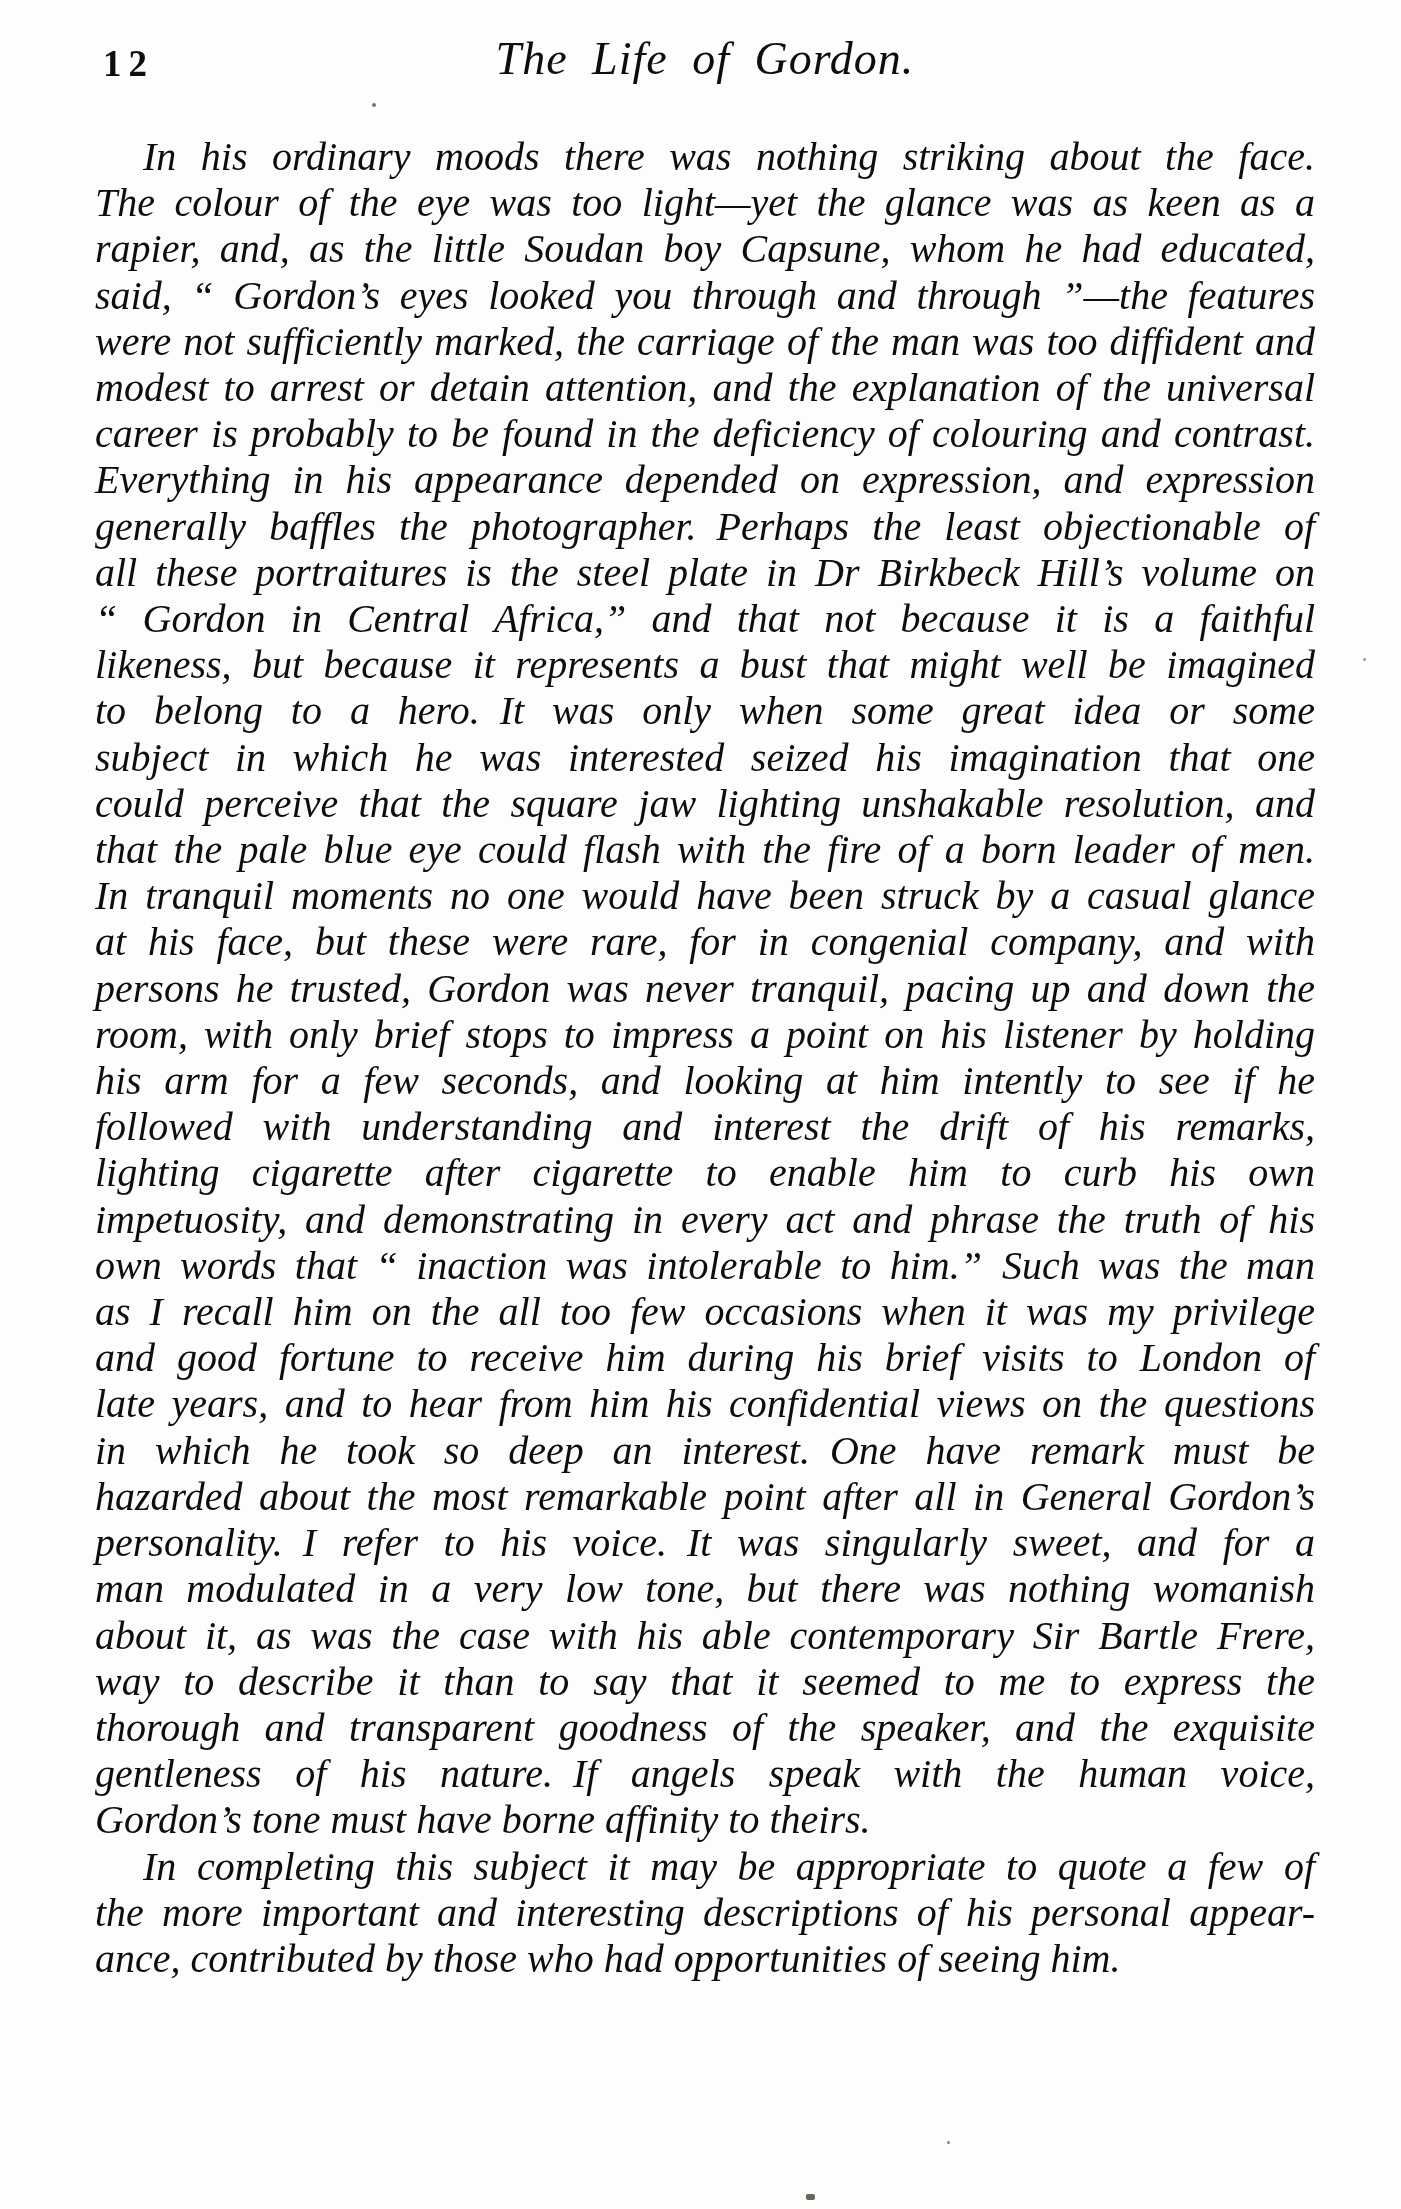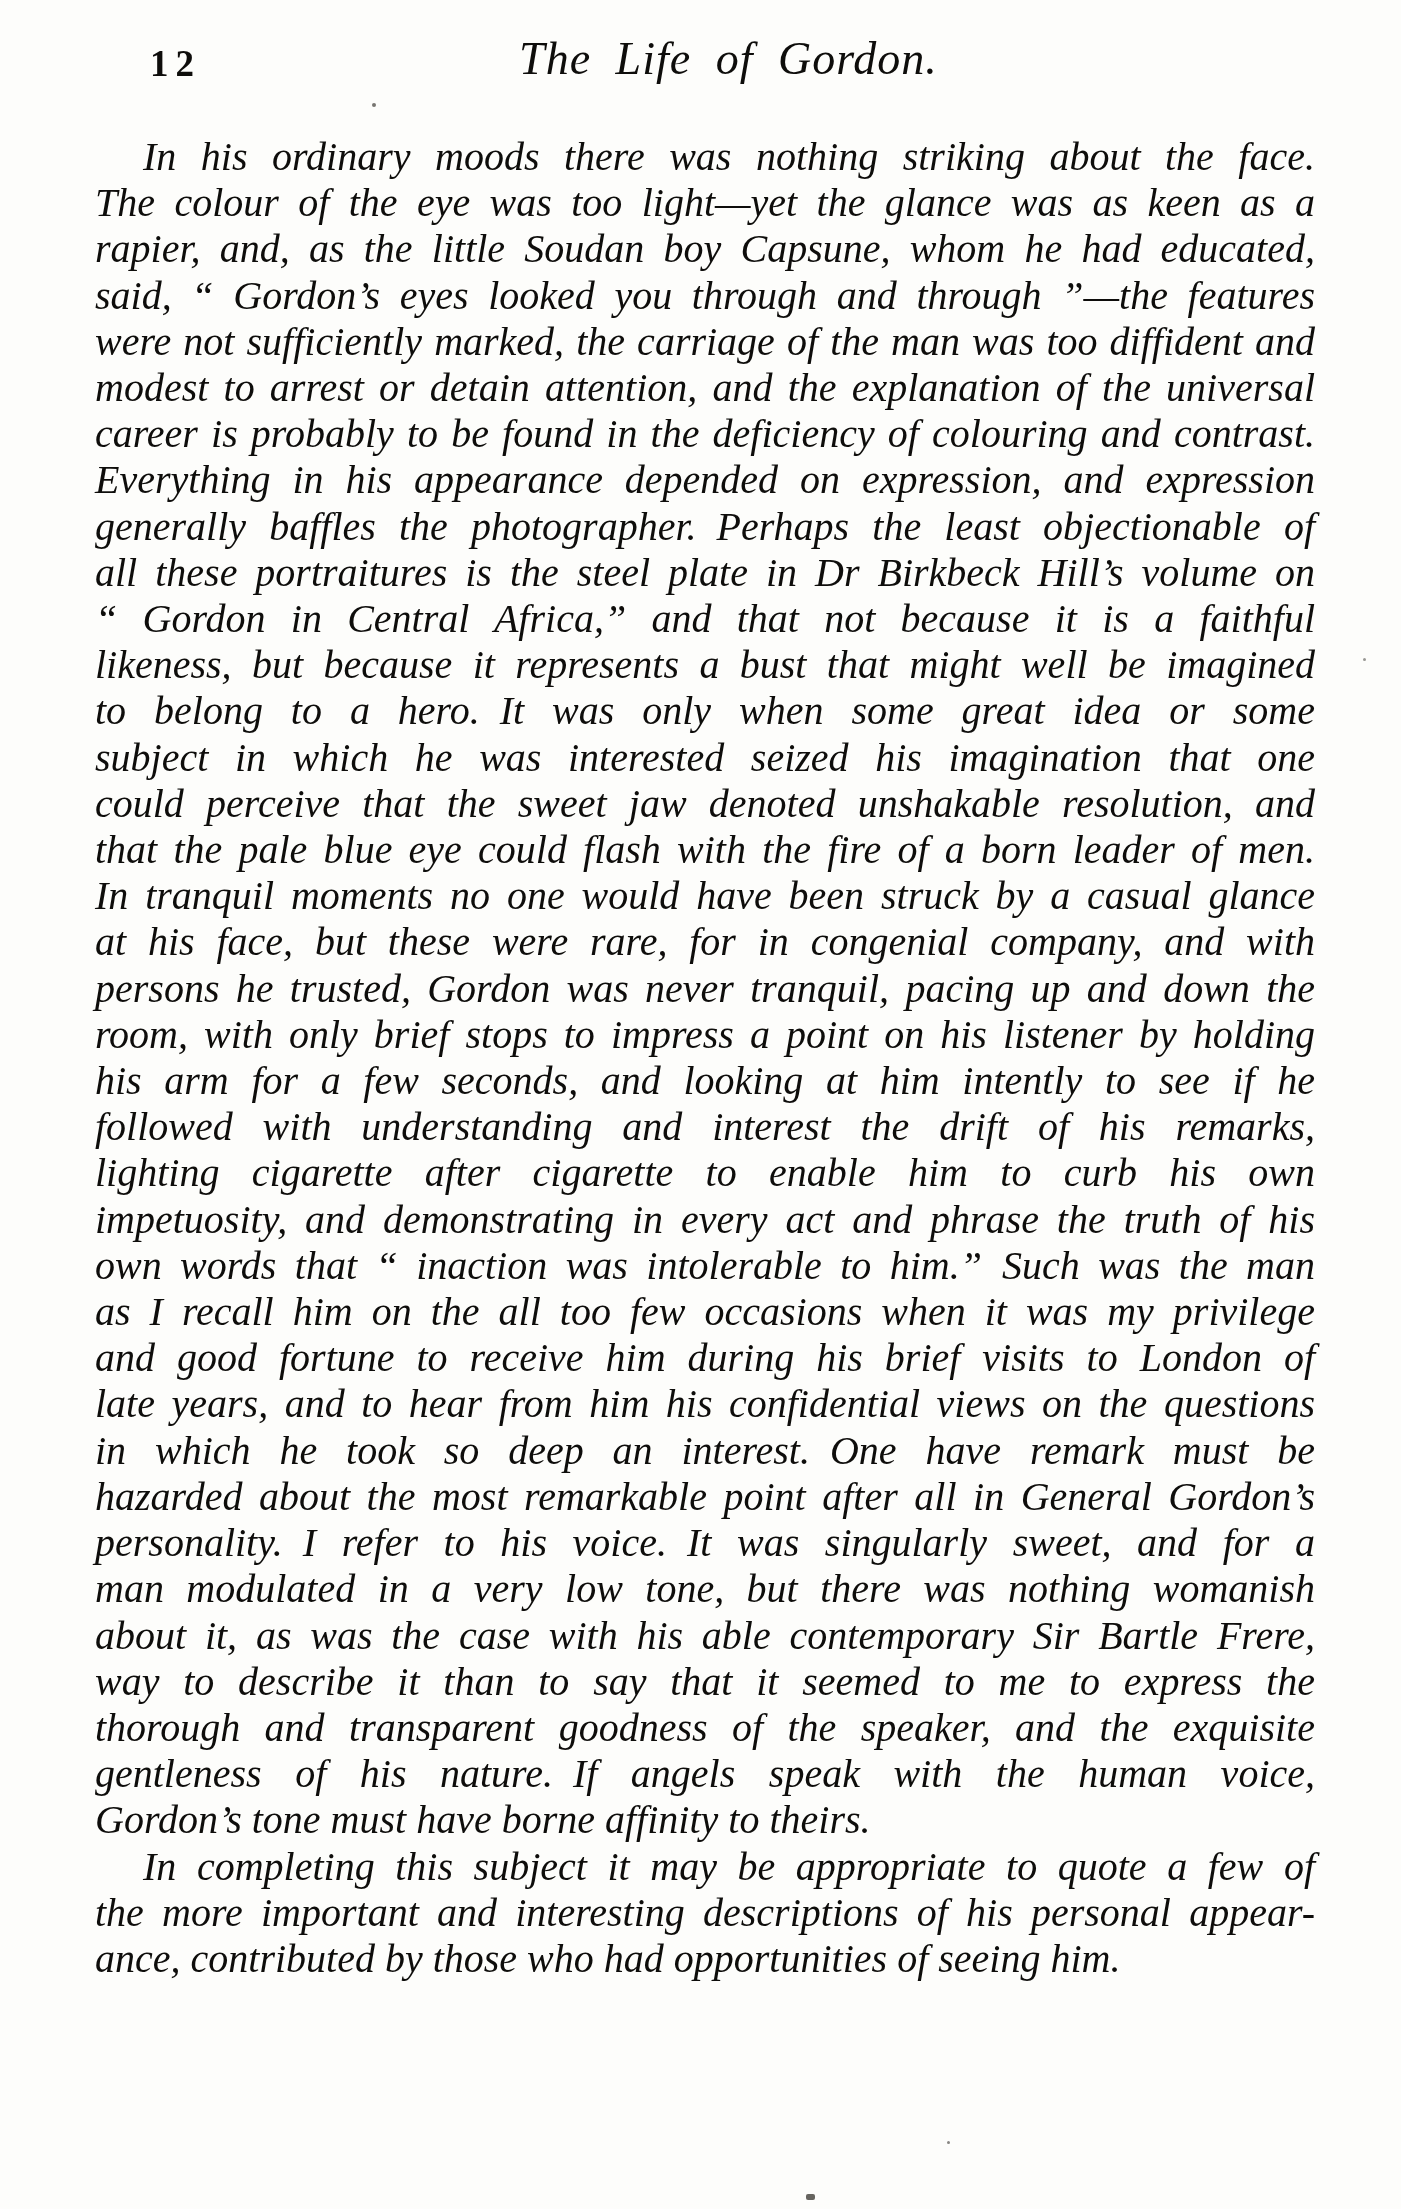--- a/index.html
+++ b/index.html
@@ -19,21 +19,20 @@
   }
   .content {
     position: absolute;
     left: 95px;
     top: 0;
     width: 1220px;
   }
   .running-head {
     position: relative;
     height: 134px;
-    margin-left: 47px;
   }
   .page-number {
     position: absolute;
     left: 8px;
     top: 42px;
     font-size: 37px;
     letter-spacing: 7px;
     font-weight: bold;
   }
   .running-title {
@@ -86,21 +85,21 @@
         <div class="line">were not sufficiently marked, the carriage of the man was too diffident and</div>
         <div class="line">modest to arrest or detain attention, and the explanation of the universal</div>
         <div class="line">career is probably to be found in the deficiency of colouring and contrast.</div>
         <div class="line">Everything in his appearance depended on expression, and expression</div>
         <div class="line">generally baffles the photographer. Perhaps the least objectionable of</div>
         <div class="line">all these portraitures is the steel plate in Dr Birkbeck Hill’s volume on</div>
         <div class="line">“ Gordon in Central Africa,” and that not because it is a faithful</div>
         <div class="line">likeness, but because it represents a bust that might well be imagined</div>
         <div class="line">to belong to a hero. It was only when some great idea or some</div>
         <div class="line">subject in which he was interested seized his imagination that one</div>
-        <div class="line">could perceive that the sweet jaw denoted unshakable resolution, and</div>
+        <div class="line">could perceive that the square jaw lighting unshakable resolution, and</div>
         <div class="line">that the pale blue eye could flash with the fire of a born leader of men.</div>
         <div class="line">In tranquil moments no one would have been struck by a casual glance</div>
         <div class="line">at his face, but these were rare, for in congenial company, and with</div>
         <div class="line">persons he trusted, Gordon was never tranquil, pacing up and down the</div>
         <div class="line">room, with only brief stops to impress a point on his listener by holding</div>
         <div class="line">his arm for a few seconds, and looking at him intently to see if he</div>
         <div class="line">followed with understanding and interest the drift of his remarks,</div>
         <div class="line">lighting cigarette after cigarette to enable him to curb his own</div>
         <div class="line">impetuosity, and demonstrating in every act and phrase the truth of his</div>
         <div class="line">own words that “ inaction was intolerable to him.” Such was the man</div>

